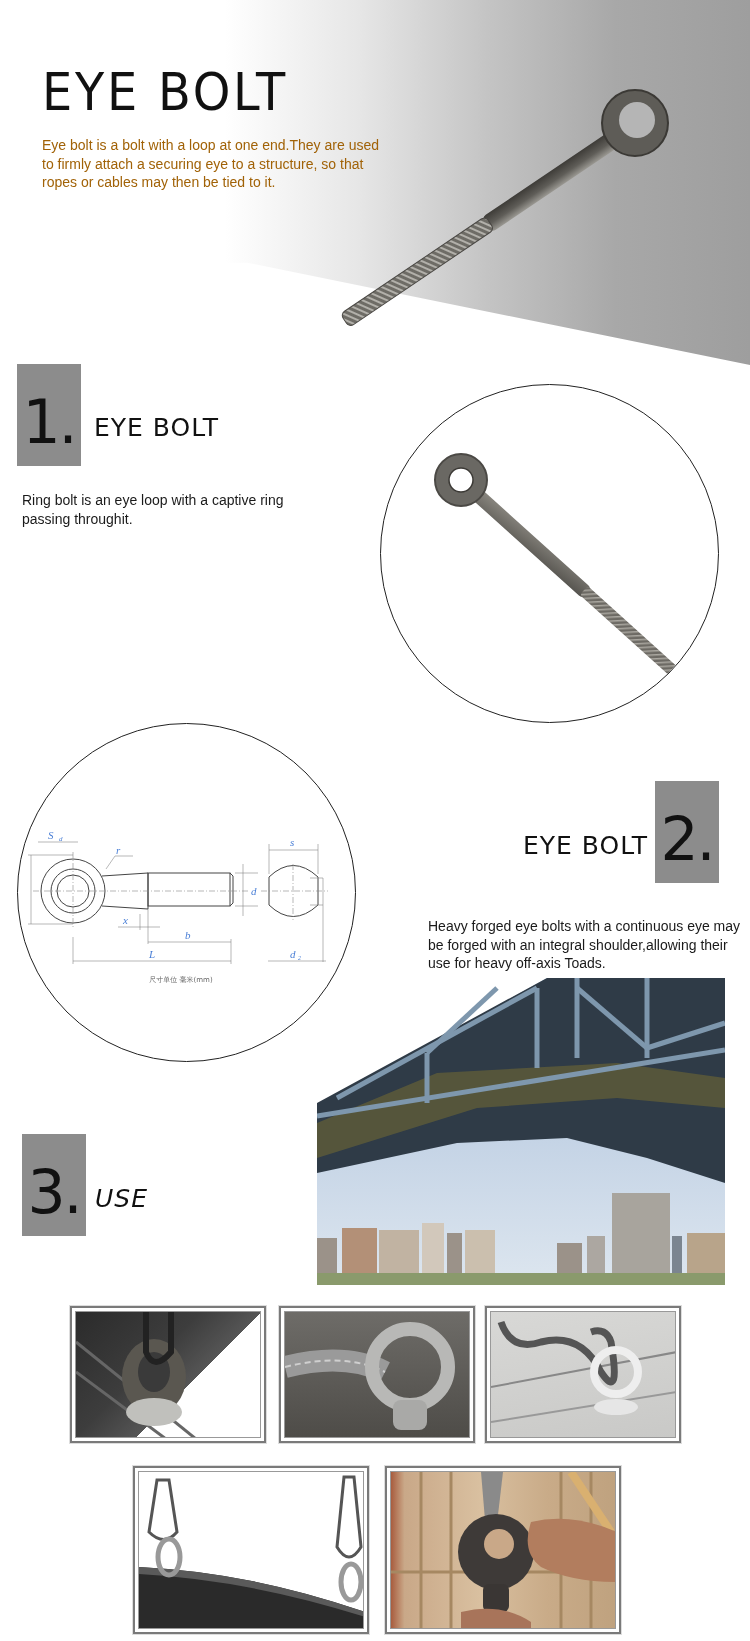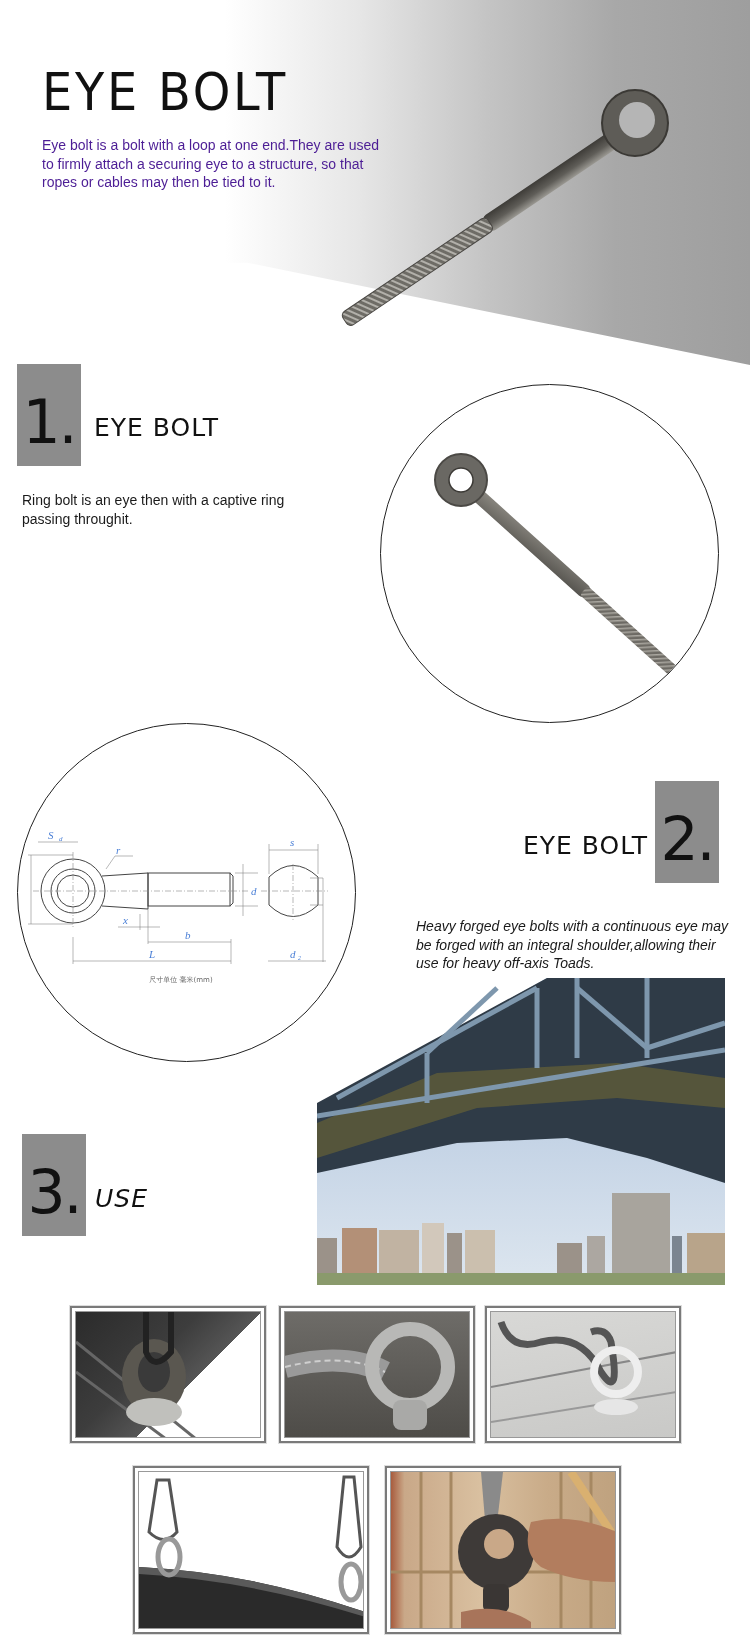--- a/index.html
+++ b/index.html
@@ -7,21 +7,21 @@
   body { position:relative; font-family:"Liberation Sans","DejaVu Sans",sans-serif; color:#111; }
   .abs { position:absolute; }
 
   
   .hero-bg { left:0; top:0; width:750px; height:365px;
     background:linear-gradient(90deg,#ffffff 0%,#ffffff 30%,#e6e6e6 48%,#c4c4c4 65%,#a8a8a8 82%,#9e9e9e 100%);
     clip-path:polygon(0 0,100% 0,100% 100%,33% 72%,0 72%,0 0);
   }
   .hero-title { left:42px; top:62px; font-size:52px; font-weight:400; letter-spacing:3px; color:#111;
     font-family:"DejaVu Sans",sans-serif; transform:scaleX(0.92); transform-origin:left; }
-  .hero-desc { left:42px; top:136px; width:340px; font-size:14px; line-height:18.5px; color:#4c1d95; }
+  .hero-desc { left:42px; top:136px; width:340px; font-size:14px; line-height:18.5px; color:#a16207; }
 
   
   .numbox { background:#8c8c8c; width:64px; height:102px; display:flex; align-items:flex-end; justify-content:center; padding-bottom:14px; }
   .numbox span { font-family:"DejaVu Sans",sans-serif; font-size:60px; line-height:60px; color:#111; letter-spacing:-2px; }
   .sec-title { font-size:25px; letter-spacing:1px; color:#111; font-family:"DejaVu Sans",sans-serif; }
   .sec-desc { font-size:14px; line-height:18.5px; color:#1a1a1a; }
 
   .circle { border:1.3px solid #222; border-radius:50%; background:#fff; overflow:hidden; }
 
   .photo-frame { border:2px solid #7a7a7a; padding:3px; background:#fff; box-shadow:0 0 0 1px #ddd; }
@@ -57,21 +57,21 @@
 
   <circle cx="345" cy="43" r="33" fill="#5e5c57"></circle>
   <circle cx="345" cy="43" r="33" fill="none" stroke="#3b3935" stroke-width="2"></circle>
   <circle cx="347" cy="40" r="18" fill="#b5b5b5"></circle>
 </svg>
 
 <div class="abs numbox" style="left:17px;top:364px;">
   <span>1.</span>
 </div>
 <div class="abs sec-title" style="left:94px;top:413px;">EYE BOLT</div>
-<div class="abs sec-desc" style="left:22px;top:491px;width:300px;">Ring bolt is an eye then with a captive ring passing throughit.</div>
+<div class="abs sec-desc" style="left:22px;top:491px;width:300px;">Ring bolt is an eye loop with a captive ring passing throughit.</div>
 
 <div class="abs circle" style="left:380px;top:384px;width:339px;height:339px;">
   <svg width="339" height="339" viewBox="0 0 339 339">
     <defs>
       <linearGradient id="metal2" x1="0" y1="0" x2="1" y2="1">
         <stop offset="0" stop-color="#8a8780"></stop>
         <stop offset="1" stop-color="#55534e"></stop>
       </linearGradient>
       <pattern id="thread2" width="4" height="14" patternUnits="userSpaceOnUse" patternTransform="rotate(45)">
         <rect width="4" height="14" fill="#6d6a64"></rect>
@@ -145,21 +145,21 @@
       <text x="280" y="236" font-size="6">2</text>
     </g>
     <text x="163" y="258" font-size="7" fill="#666" text-anchor="middle" font-family="'DejaVu Sans',sans-serif">尺寸单位 毫米(mm)</text>
   </svg>
 </div>
 
 <div class="abs sec-title" style="left:523px;top:831px;">EYE BOLT</div>
 <div class="abs numbox" style="left:655px;top:781px;">
   <span>2.</span>
 </div>
-<div class="abs sec-desc" style="left:416px;top:917px;width:320px;font-style:italic;">Heavy forged eye bolts with a continuous eye may be forged with an integral shoulder,allowing their use for heavy off-axis Toads.</div>
+<div class="abs sec-desc" style="left:428px;top:917px;width:320px;">Heavy forged eye bolts with a continuous eye may be forged with an integral shoulder,allowing their use for heavy off-axis Toads.</div>
 
 <svg class="abs" style="left:317px;top:978px" width="408" height="307" viewBox="0 0 408 307">
   <defs>
     <linearGradient id="sky" x1="0" y1="0" x2="0" y2="1">
       <stop offset="0" stop-color="#a9bfdb"></stop>
       <stop offset="1" stop-color="#dde6ef"></stop>
     </linearGradient>
   </defs>
   <polygon points="0,128 0,307 408,307 408,0 230,0" fill="url(#sky)"></polygon>
 

